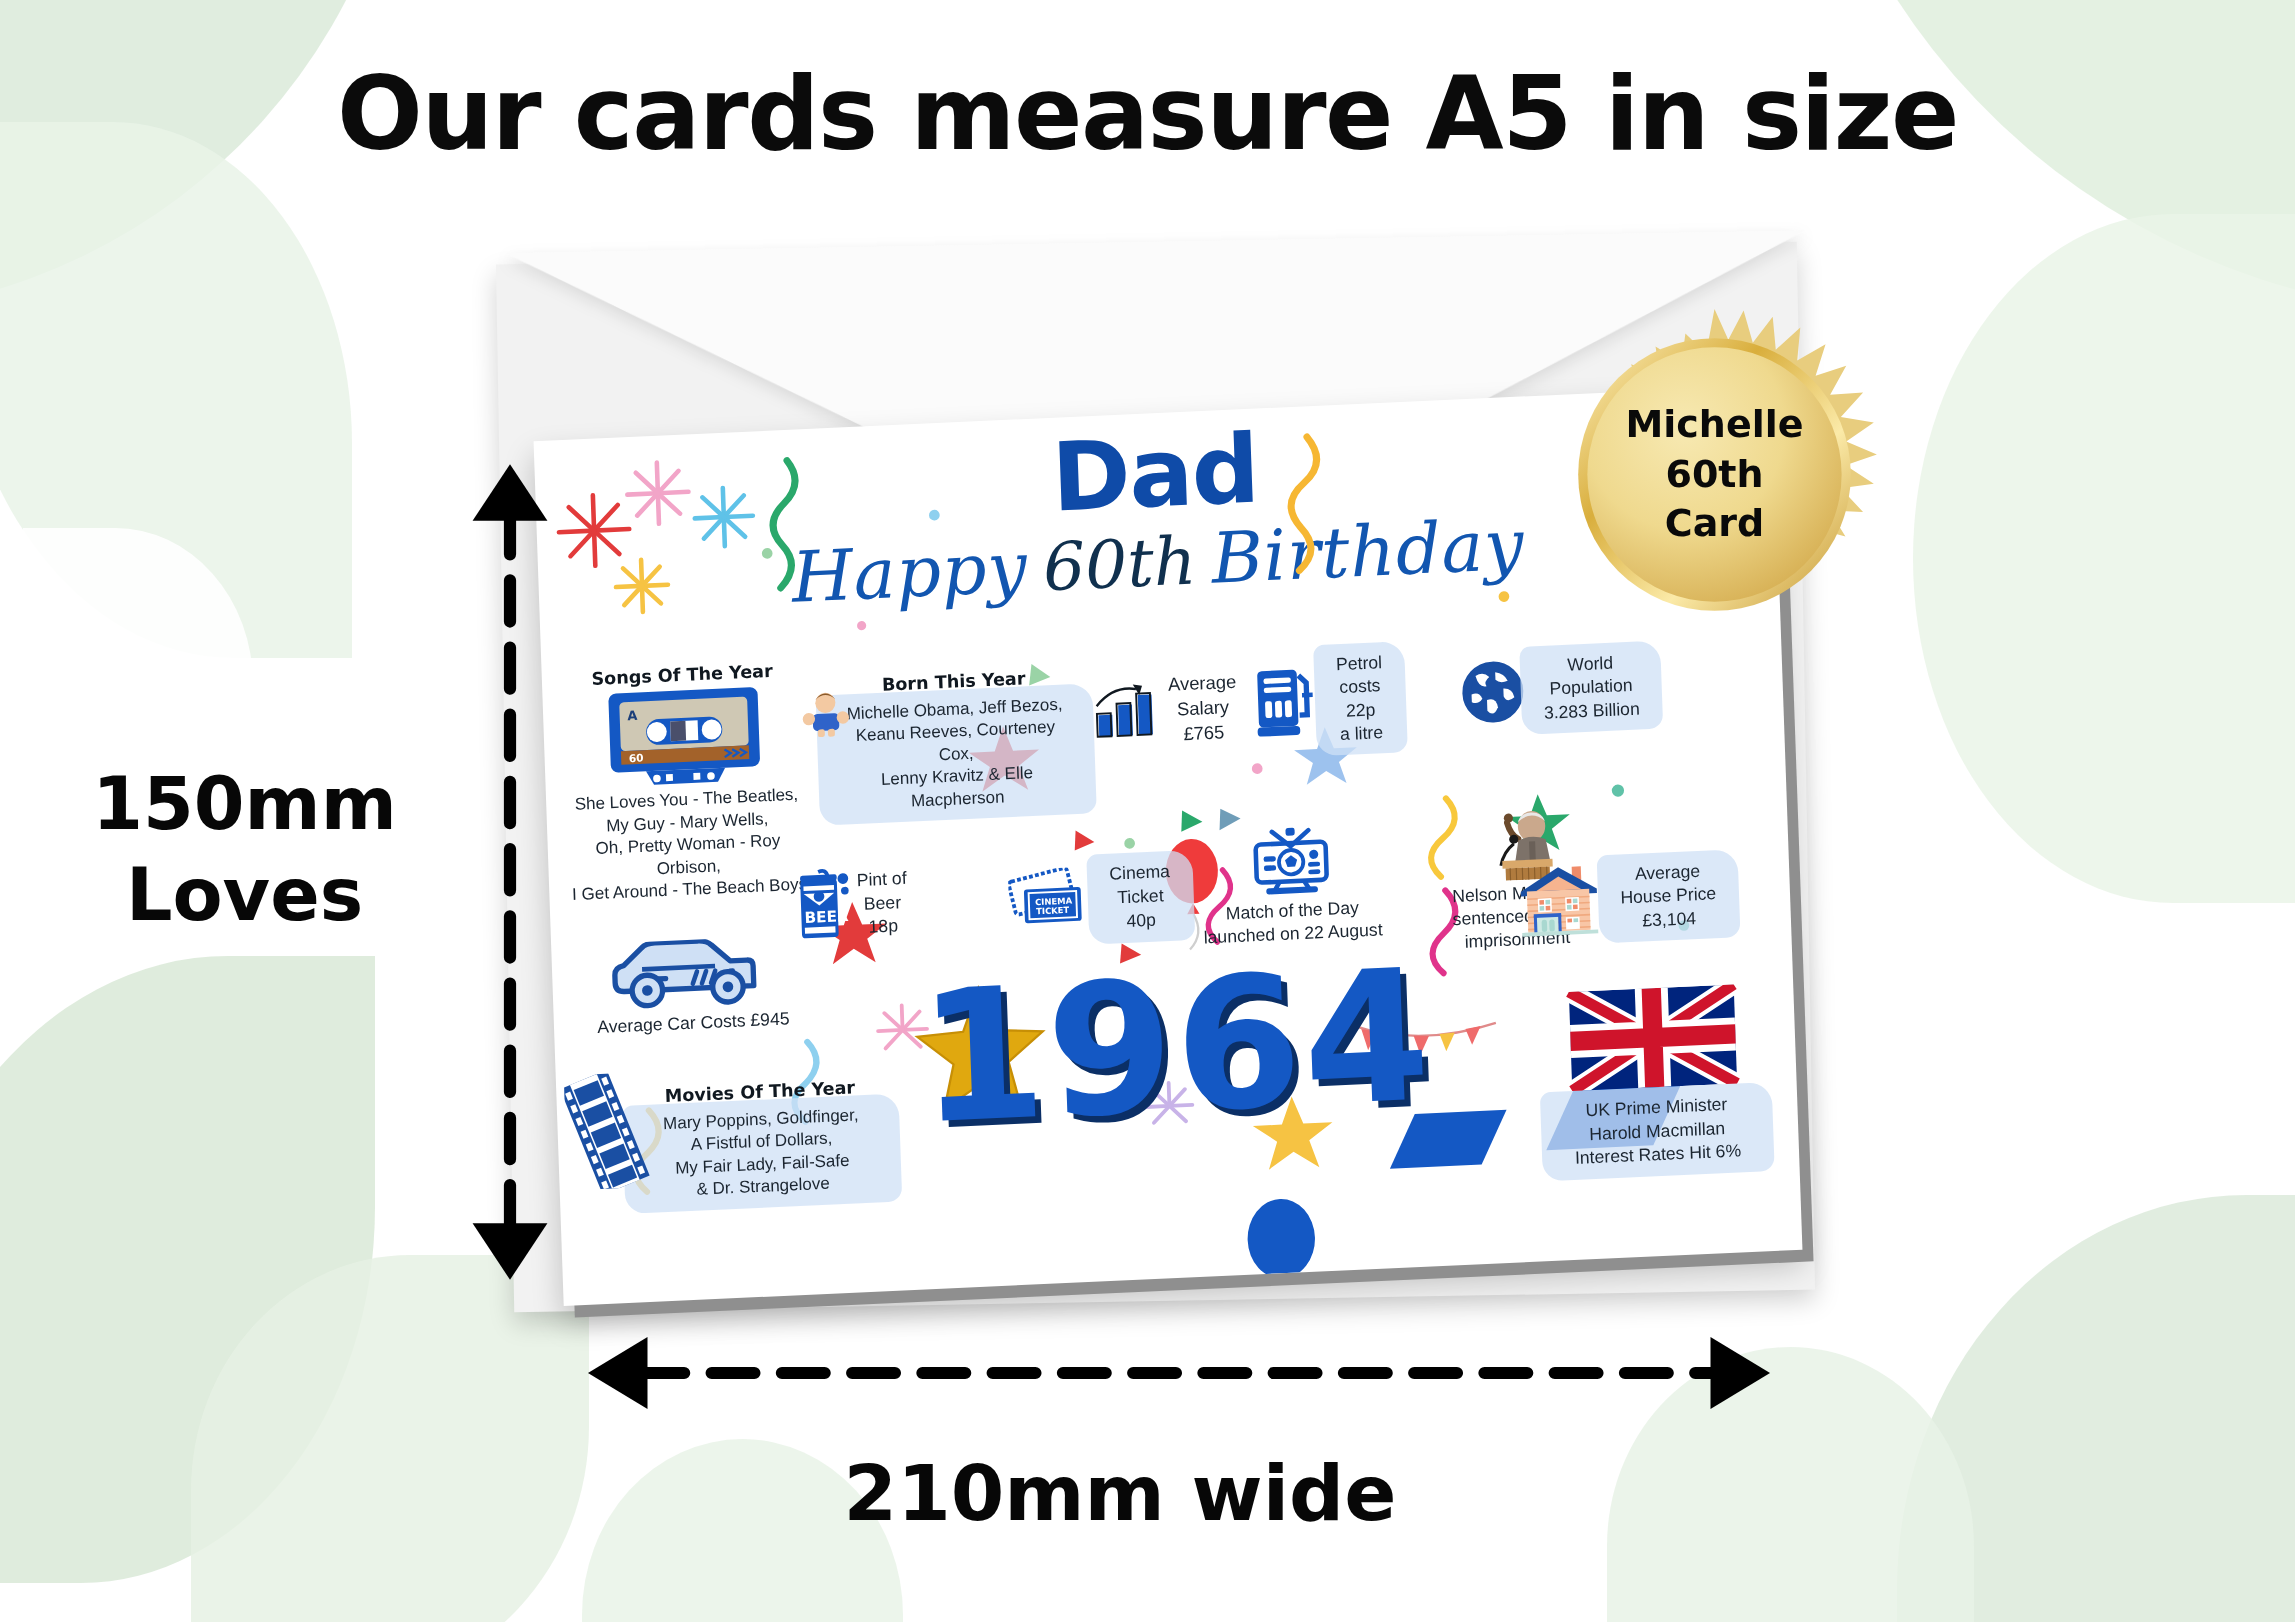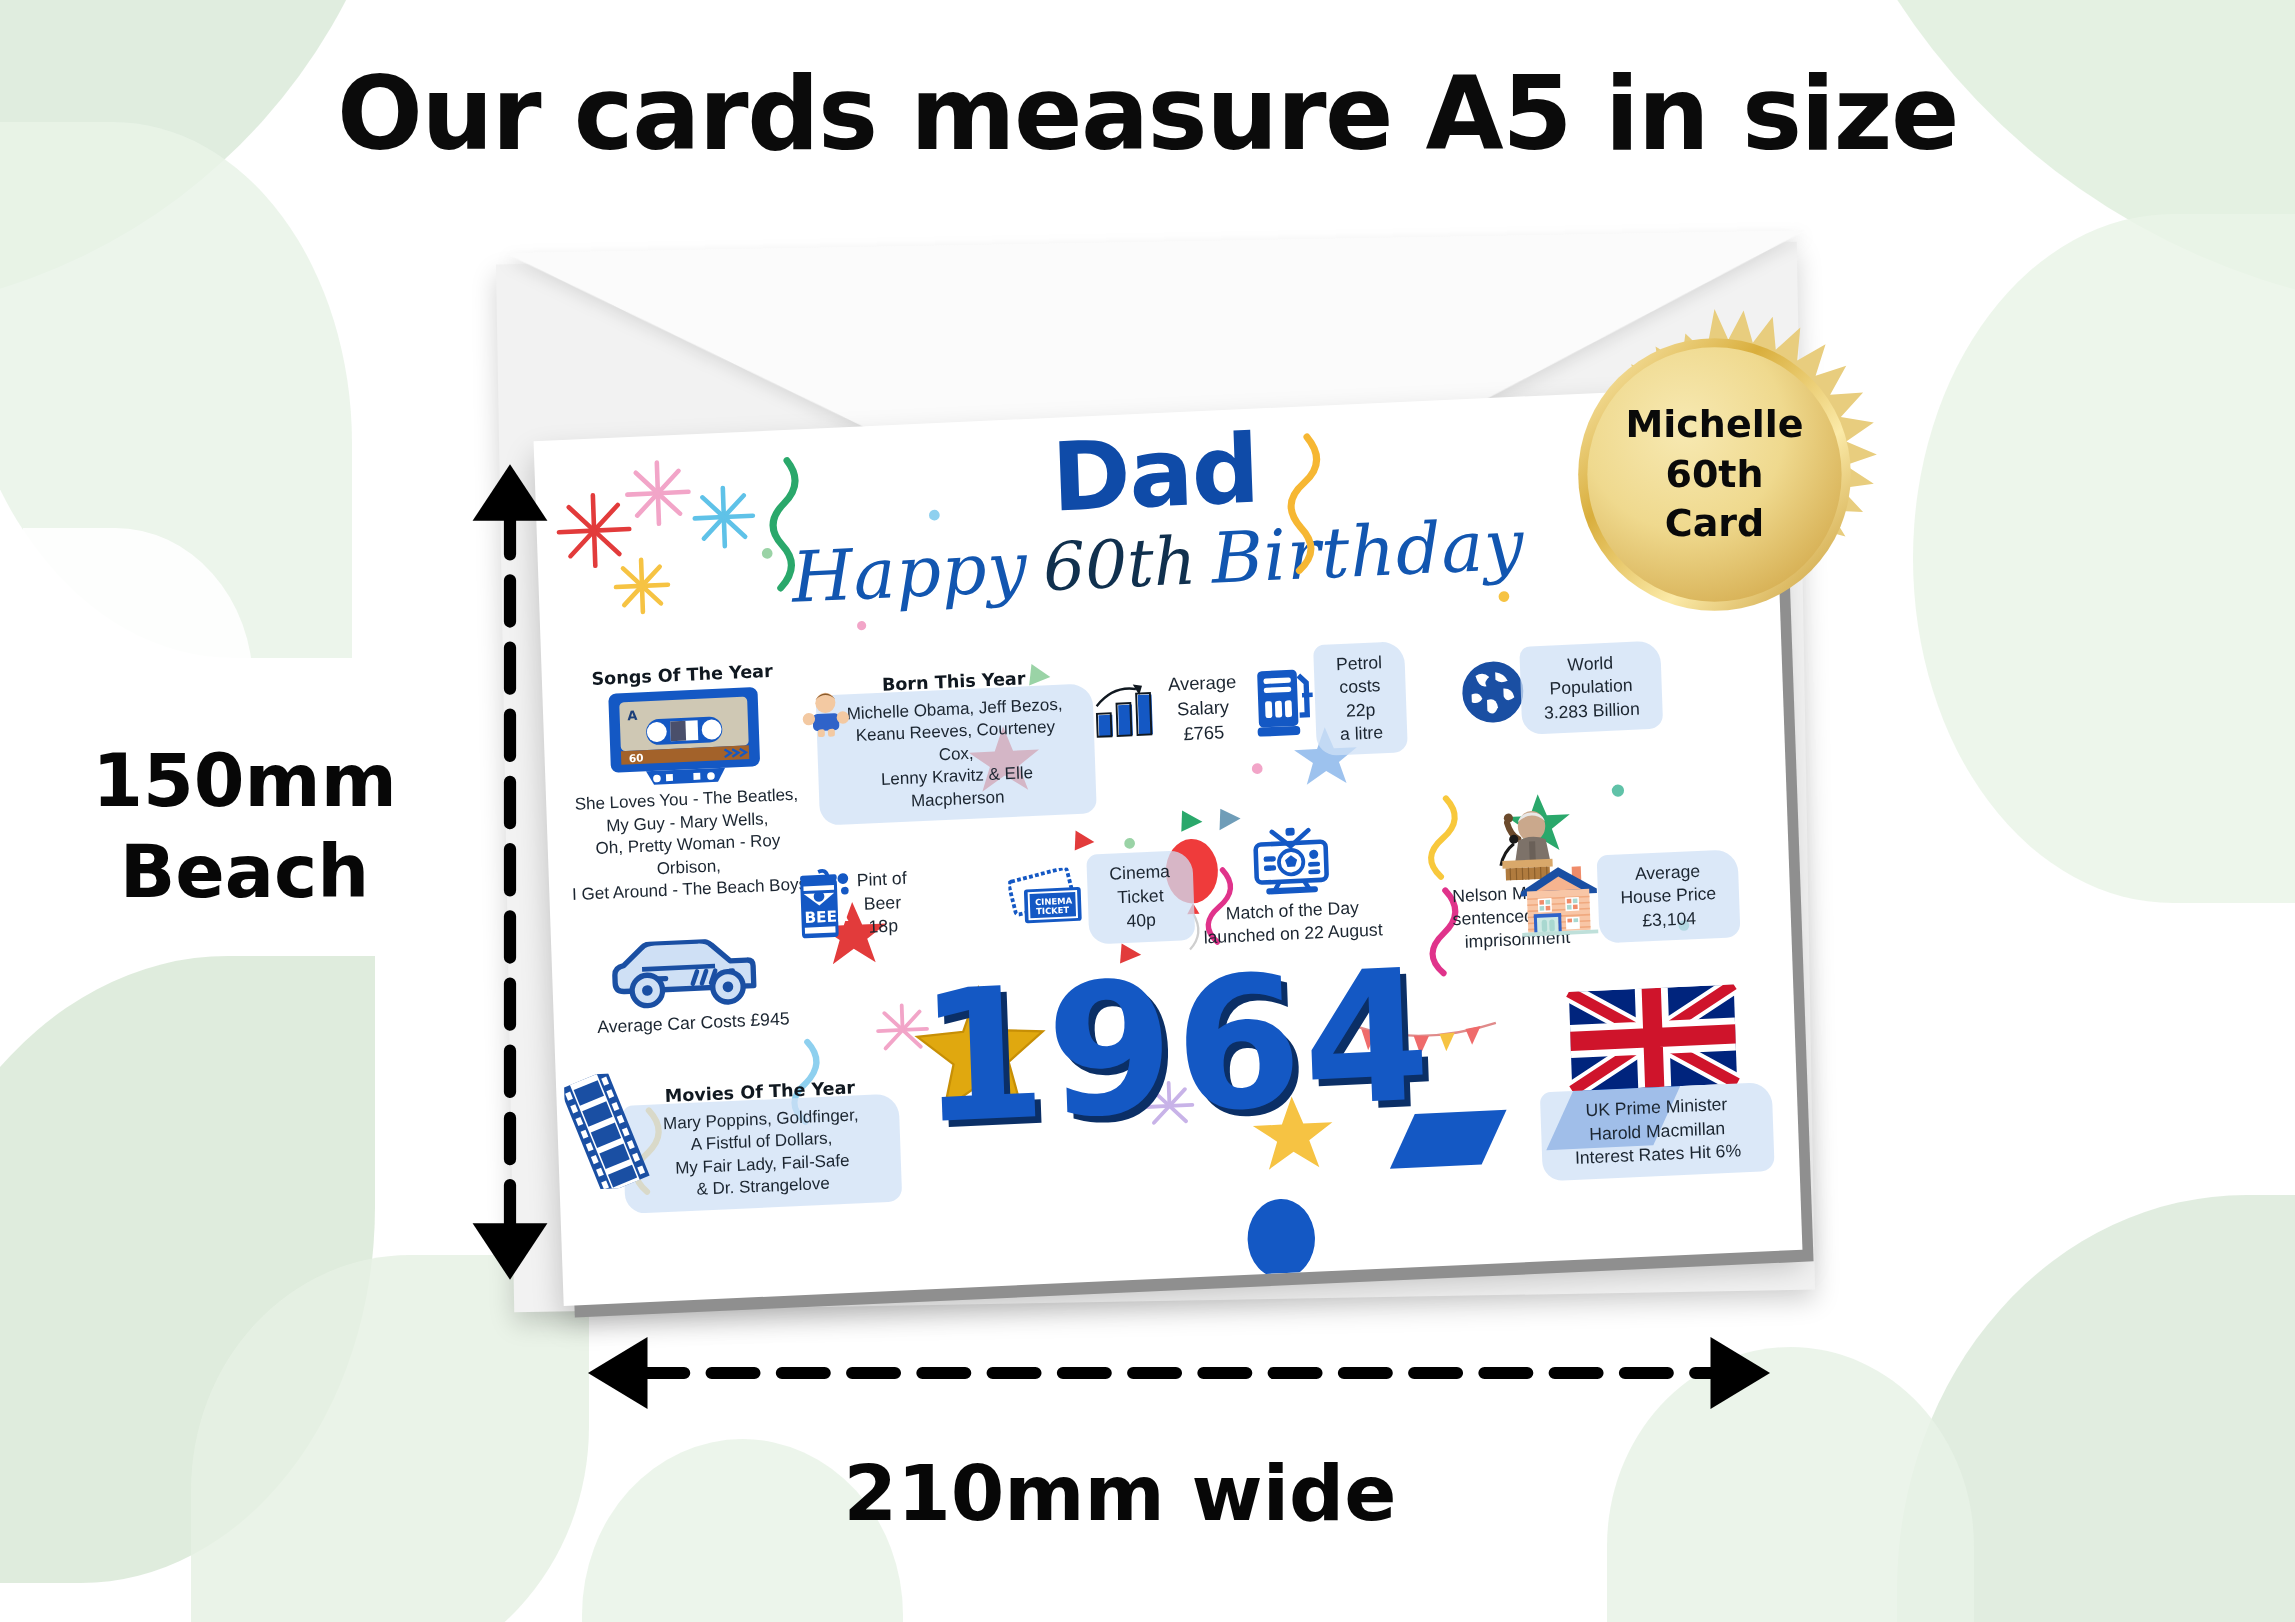--- a/index.html
+++ b/index.html
@@ -50,21 +50,21 @@
   }
 
   
   .dim-label {
     position:absolute; z-index:6;
     font-family:"DejaVu Sans", sans-serif;
     font-weight:700; color:#070707;
     font-size:73px; line-height:1.25;
     text-align:center;
   }
-  #dim-height-label { left:84px; top:735px; width:321px; }
+  #dim-height-label { left:84px; top:758px; width:321px; }
   #dim-width-label  { left:814px; top:1446px; width:612px; font-size:77px;}
 
   
   .arrow-v { position:absolute; left:468px; top:459px; height:826px; width:84px; z-index:6;}
   .arrow-h { position:absolute; left:582px; top:1331px; width:1194px; height:84px; z-index:6;}
 
   
   .stage { position:absolute; inset:0; z-index:4; }
 
   .envelope-back {
@@ -177,21 +177,21 @@
   <div class="leaf g"></div>
   <div class="leaf h"></div>
   <div class="leaf i"></div>
   <div class="leaf j"></div>
 </div>
 
 <div class="headline">Our cards measure A5 in size</div>
 
 <div class="dim-label" id="dim-height-label">
   <div>150mm</div>
-  <div>Beach</div>
+  <div>Loves</div>
 </div>
 <div class="dim-label" id="dim-width-label">210mm wide</div>
 
 <svg class="arrow-v" viewBox="0 0 110 1080">
   <line x1="55" y1="70" x2="55" y2="1010" stroke="#000" stroke-width="16" stroke-dasharray="54 34" stroke-linecap="round"></line>
   <path d="M55 6 L104 80 L6 80 Z" fill="#000"></path>
   <path d="M55 1074 L104 1000 L6 1000 Z" fill="#000"></path>
 </svg>
 
 <svg class="arrow-h" viewBox="0 0 1560 110">

